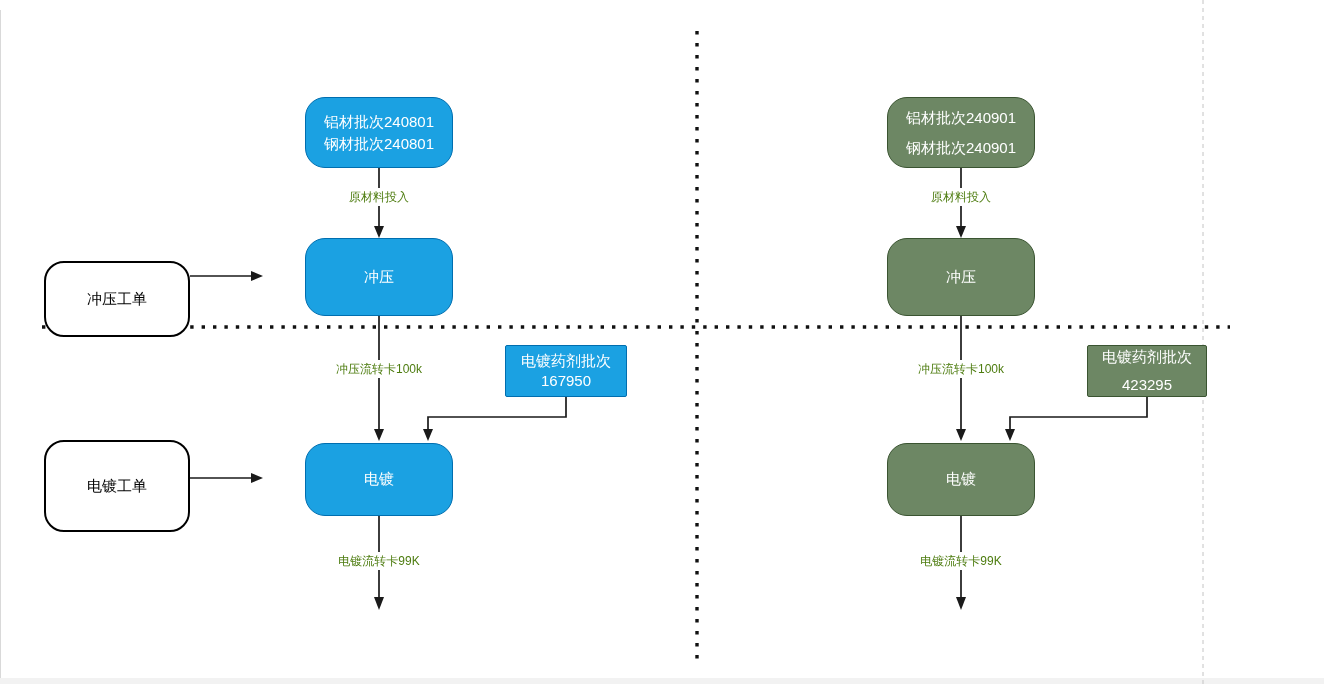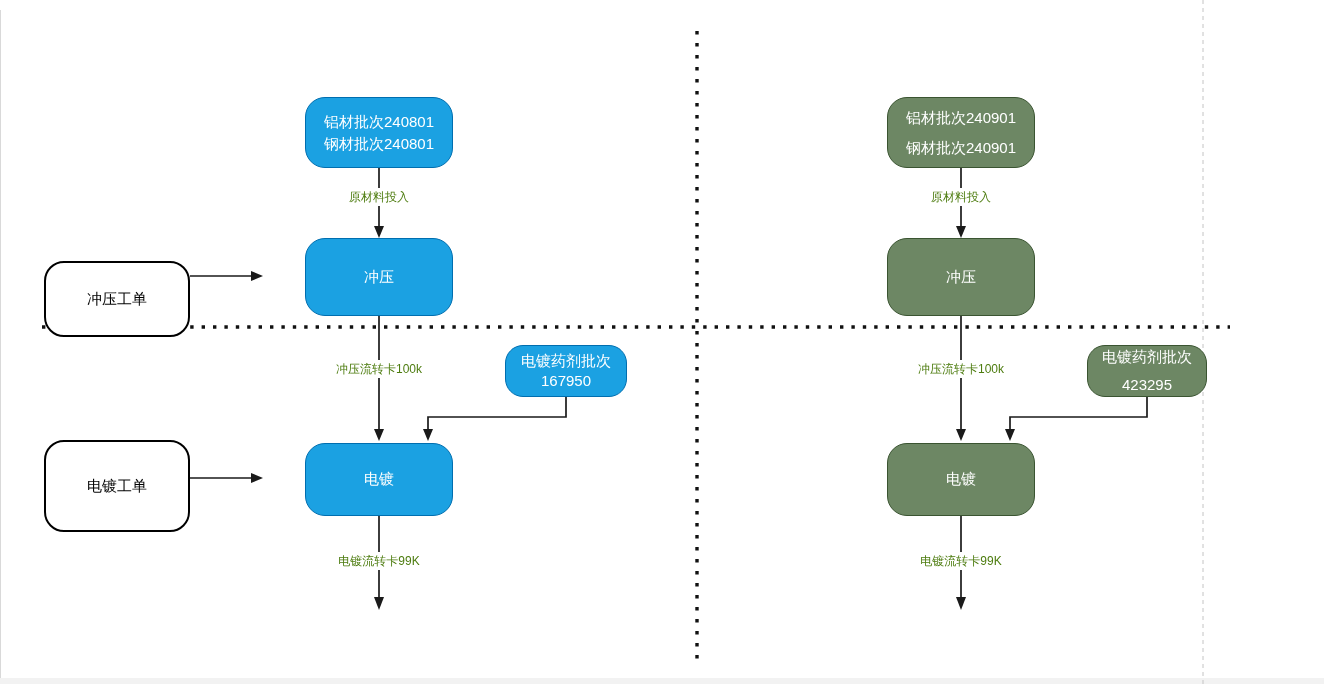--- a/index.html
+++ b/index.html
@@ -12,21 +12,21 @@
   svg.wires{position:absolute;left:0;top:0;}
   .node{
     position:absolute;display:flex;flex-direction:column;align-items:center;justify-content:center;
     text-align:center;box-sizing:border-box;border-radius:20px;
   }
   .node-blue{background:#1ba1e2;border:1px solid #006eaf;color:#ffffff;}
   .node-green{background:#6d8764;border:1px solid #3a5431;color:#ffffff;gap:8px;}
   .node-white{background:#ffffff;border:2px solid #000000;color:#000000;}
   .node .ln{display:block;font-size:15px;line-height:22px;}
   .node .single{font-size:15px;}
-  .node.small{border-radius:18px;}
+  .node.small{border-radius:2px;}
   .node.small .ln{line-height:20px;}
   .edge-label{
     position:absolute;transform:translateX(-50%);background:#ffffff;color:#4d7c0f;
     font-size:12px;line-height:18px;padding:0 2px;white-space:nowrap;
   }
 </style>
 </head>
 <body>
 
 <div class="canvas">

